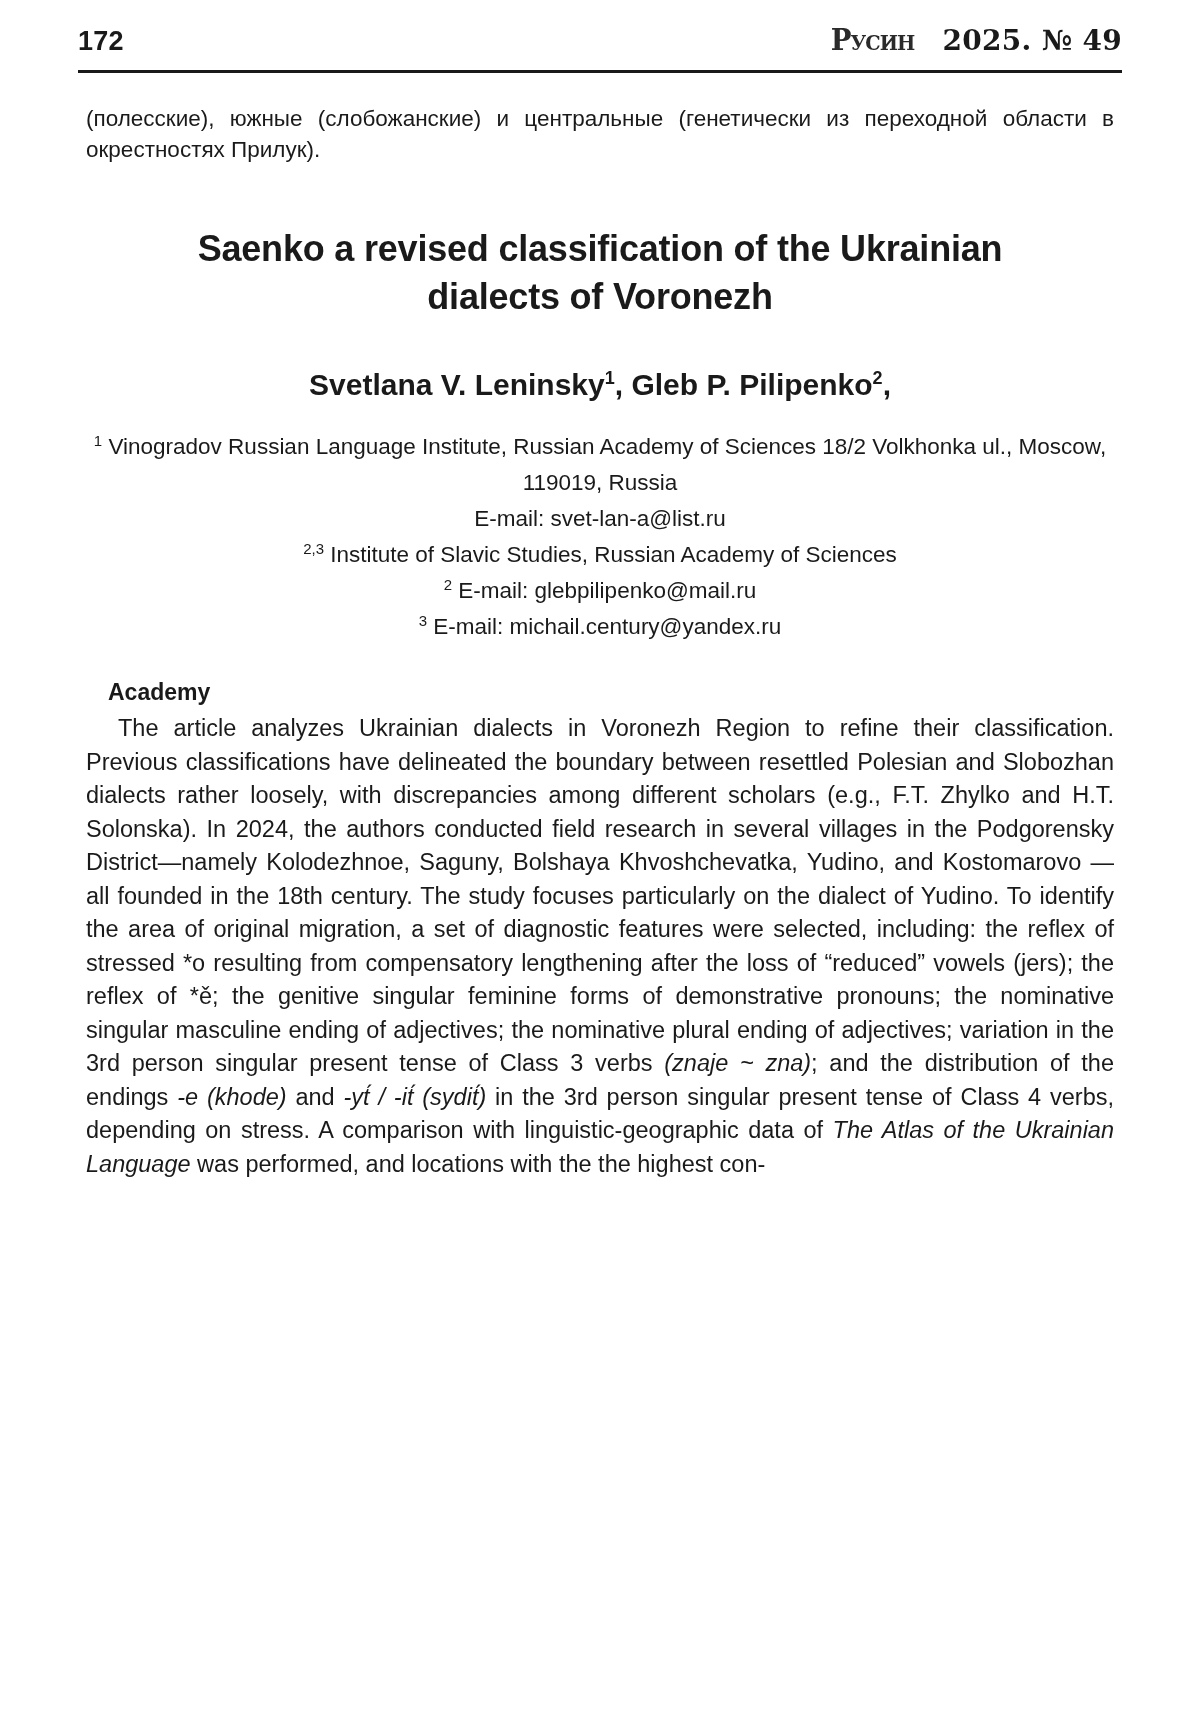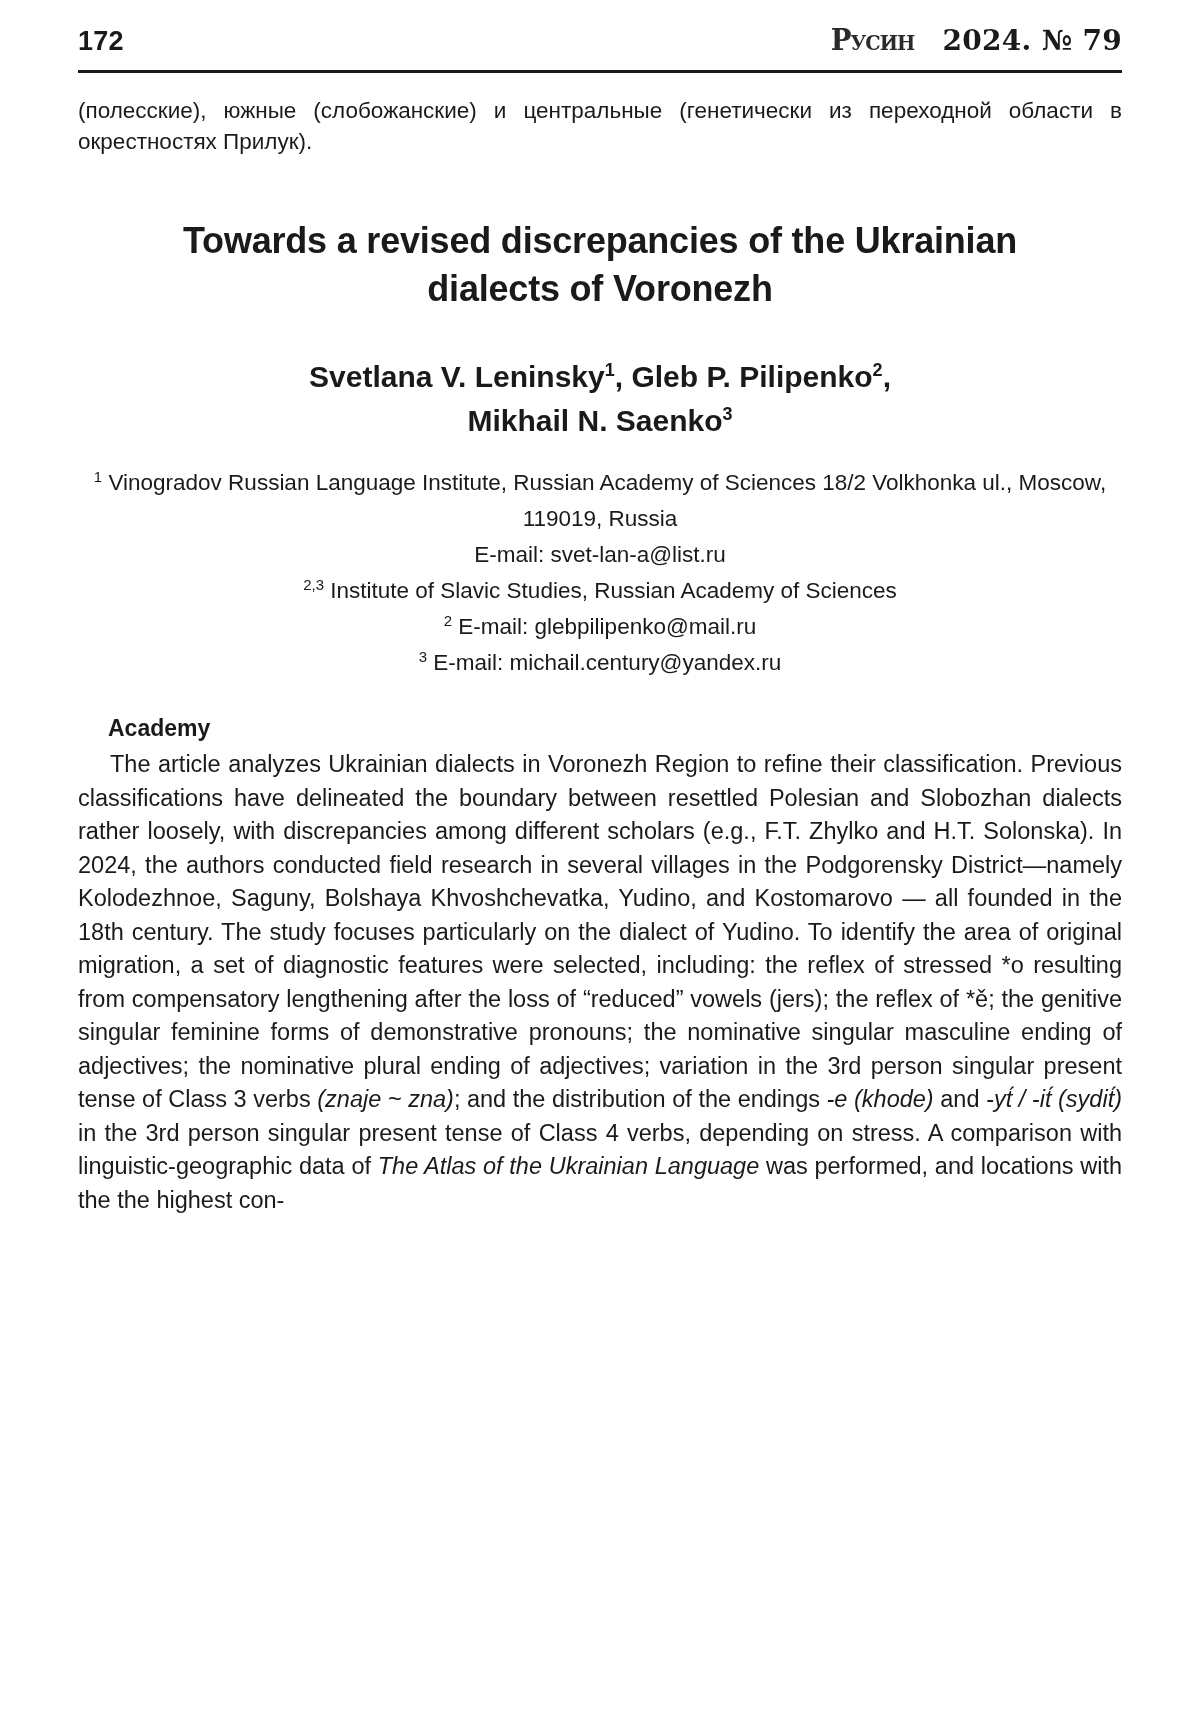--- a/index.html
+++ b/index.html
@@ -69,21 +69,21 @@
   }
 
   
   .body-col {
     position: absolute;
     left: 78px;
     right: 78px;
     top: 95px;
   }
   p {
-    margin: 0;
+    margin: 8px;
   }
   .ru-para {
     font-size: 22.5px;
     line-height: 31px;
     text-align: justify;
     text-justify: inter-word;
     hyphens: manual;
   }
   .keywords {
     margin-top: 28px;
@@ -158,38 +158,35 @@
 </style>
 </head>
 <body>
 
 <div class="page">
 
   <div class="running-head">
     <div class="folio">172</div>
     <div class="journal-block">
       <span class="journal-name">Русин</span>
-      <span class="journal-issue">2024. № 79</span>
+      <span class="journal-issue">2025. № 49</span>
     </div>
   </div>
   <div class="rule"></div>
 
   <div class="body-col">
 
     <p class="ru-para">(полесские), южные (слобожанские) и центральные (генетически из переходной области в окрестностях Прилук).</p>
 
 
-    <h1 class="title">Towards a revised discrepancies of the Ukrainian dialects of Voronezh</h1>
+    <h1 class="title">Saenko a revised classification of the Ukrainian dialects of Voronezh</h1>
 
     <div class="authors">
       <div>
         <span>Svetlana V. Leninsky</span><sup>1</sup><span>, Gleb P. Pilipenko</span><sup>2</sup><span>,</span>
-      </div>
-      <div>
-        <span>Mikhail N. Saenko</span><sup>3</sup>
       </div>
     </div>
 
     <div class="affils">
       <span class="line"><sup>1</sup><span> Vinogradov Russian Language Institute, Russian Academy of Sciences 18/2 Volkhonka ul., Moscow, 119019, Russia</span></span>
       <span class="line">E-mail: svet-lan-a@list.ru</span>
       <span class="line"><sup>2,3</sup><span> Institute of Slavic Studies, Russian Academy of Sciences</span></span>
       <span class="line"><sup>2</sup><span> E-mail: glebpilipenko@mail.ru</span></span>
       <span class="line"><sup>3</sup><span> E-mail: michail.century@yandex.ru</span></span>
     </div>

